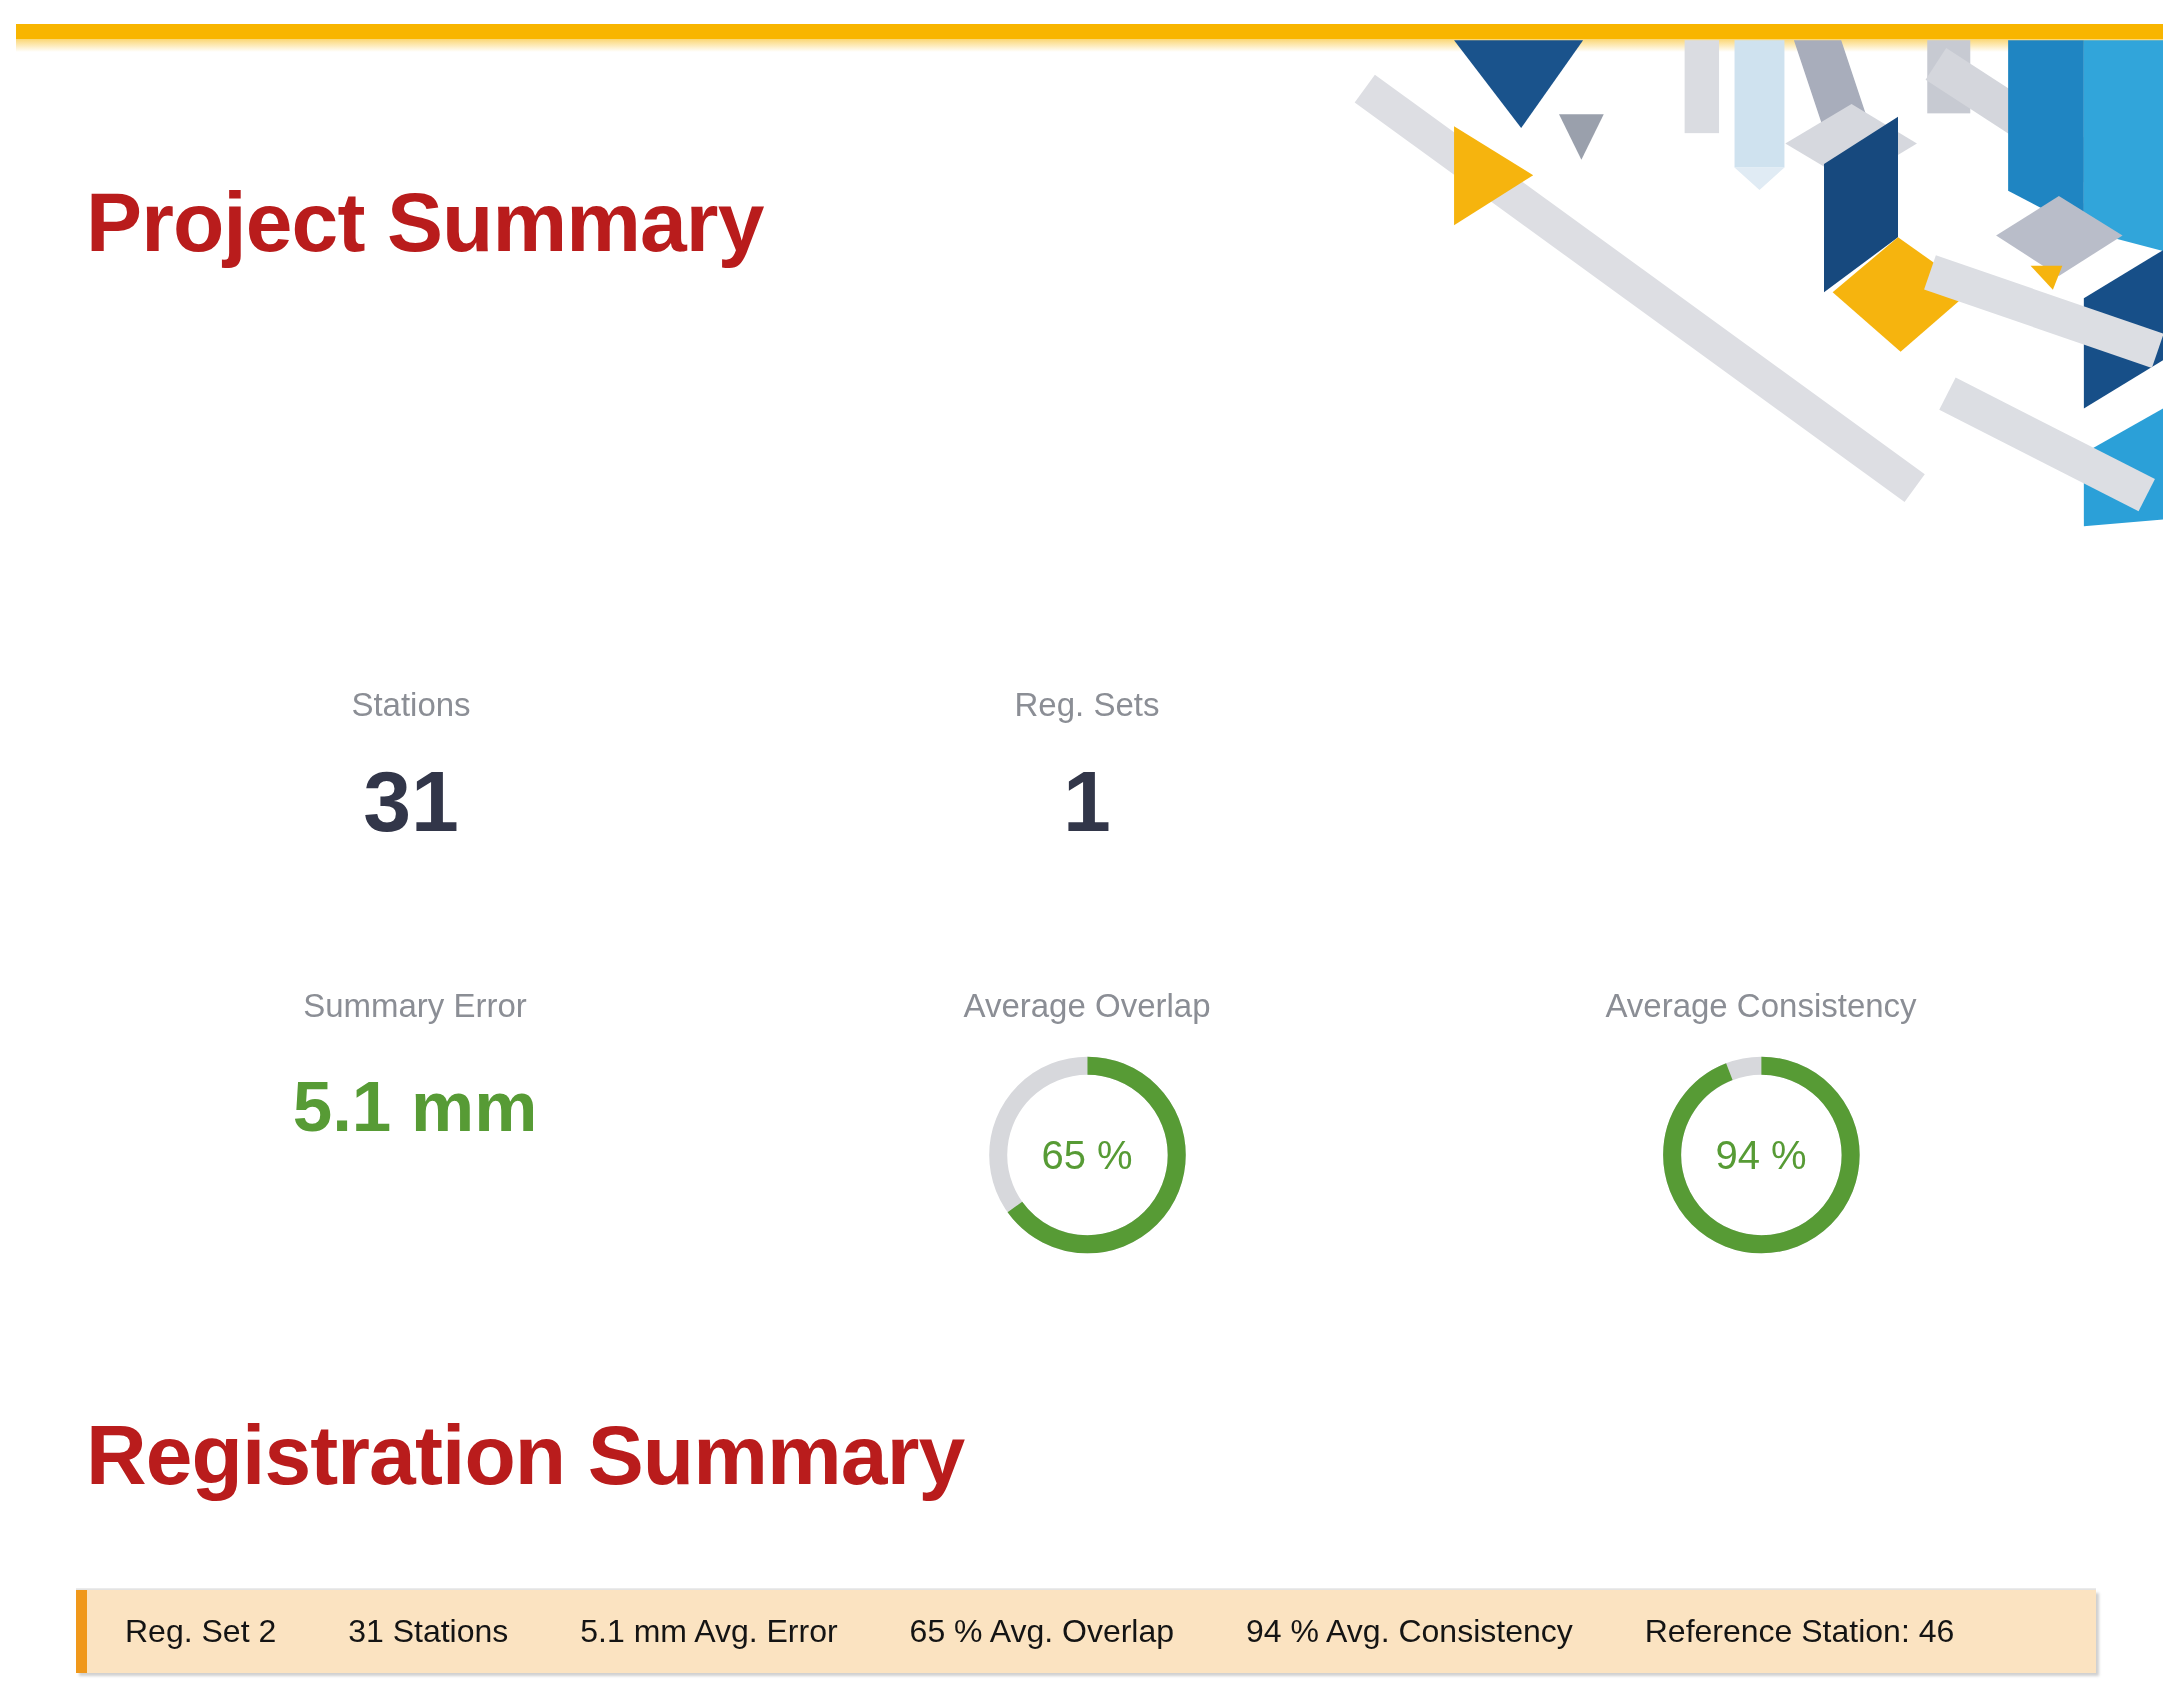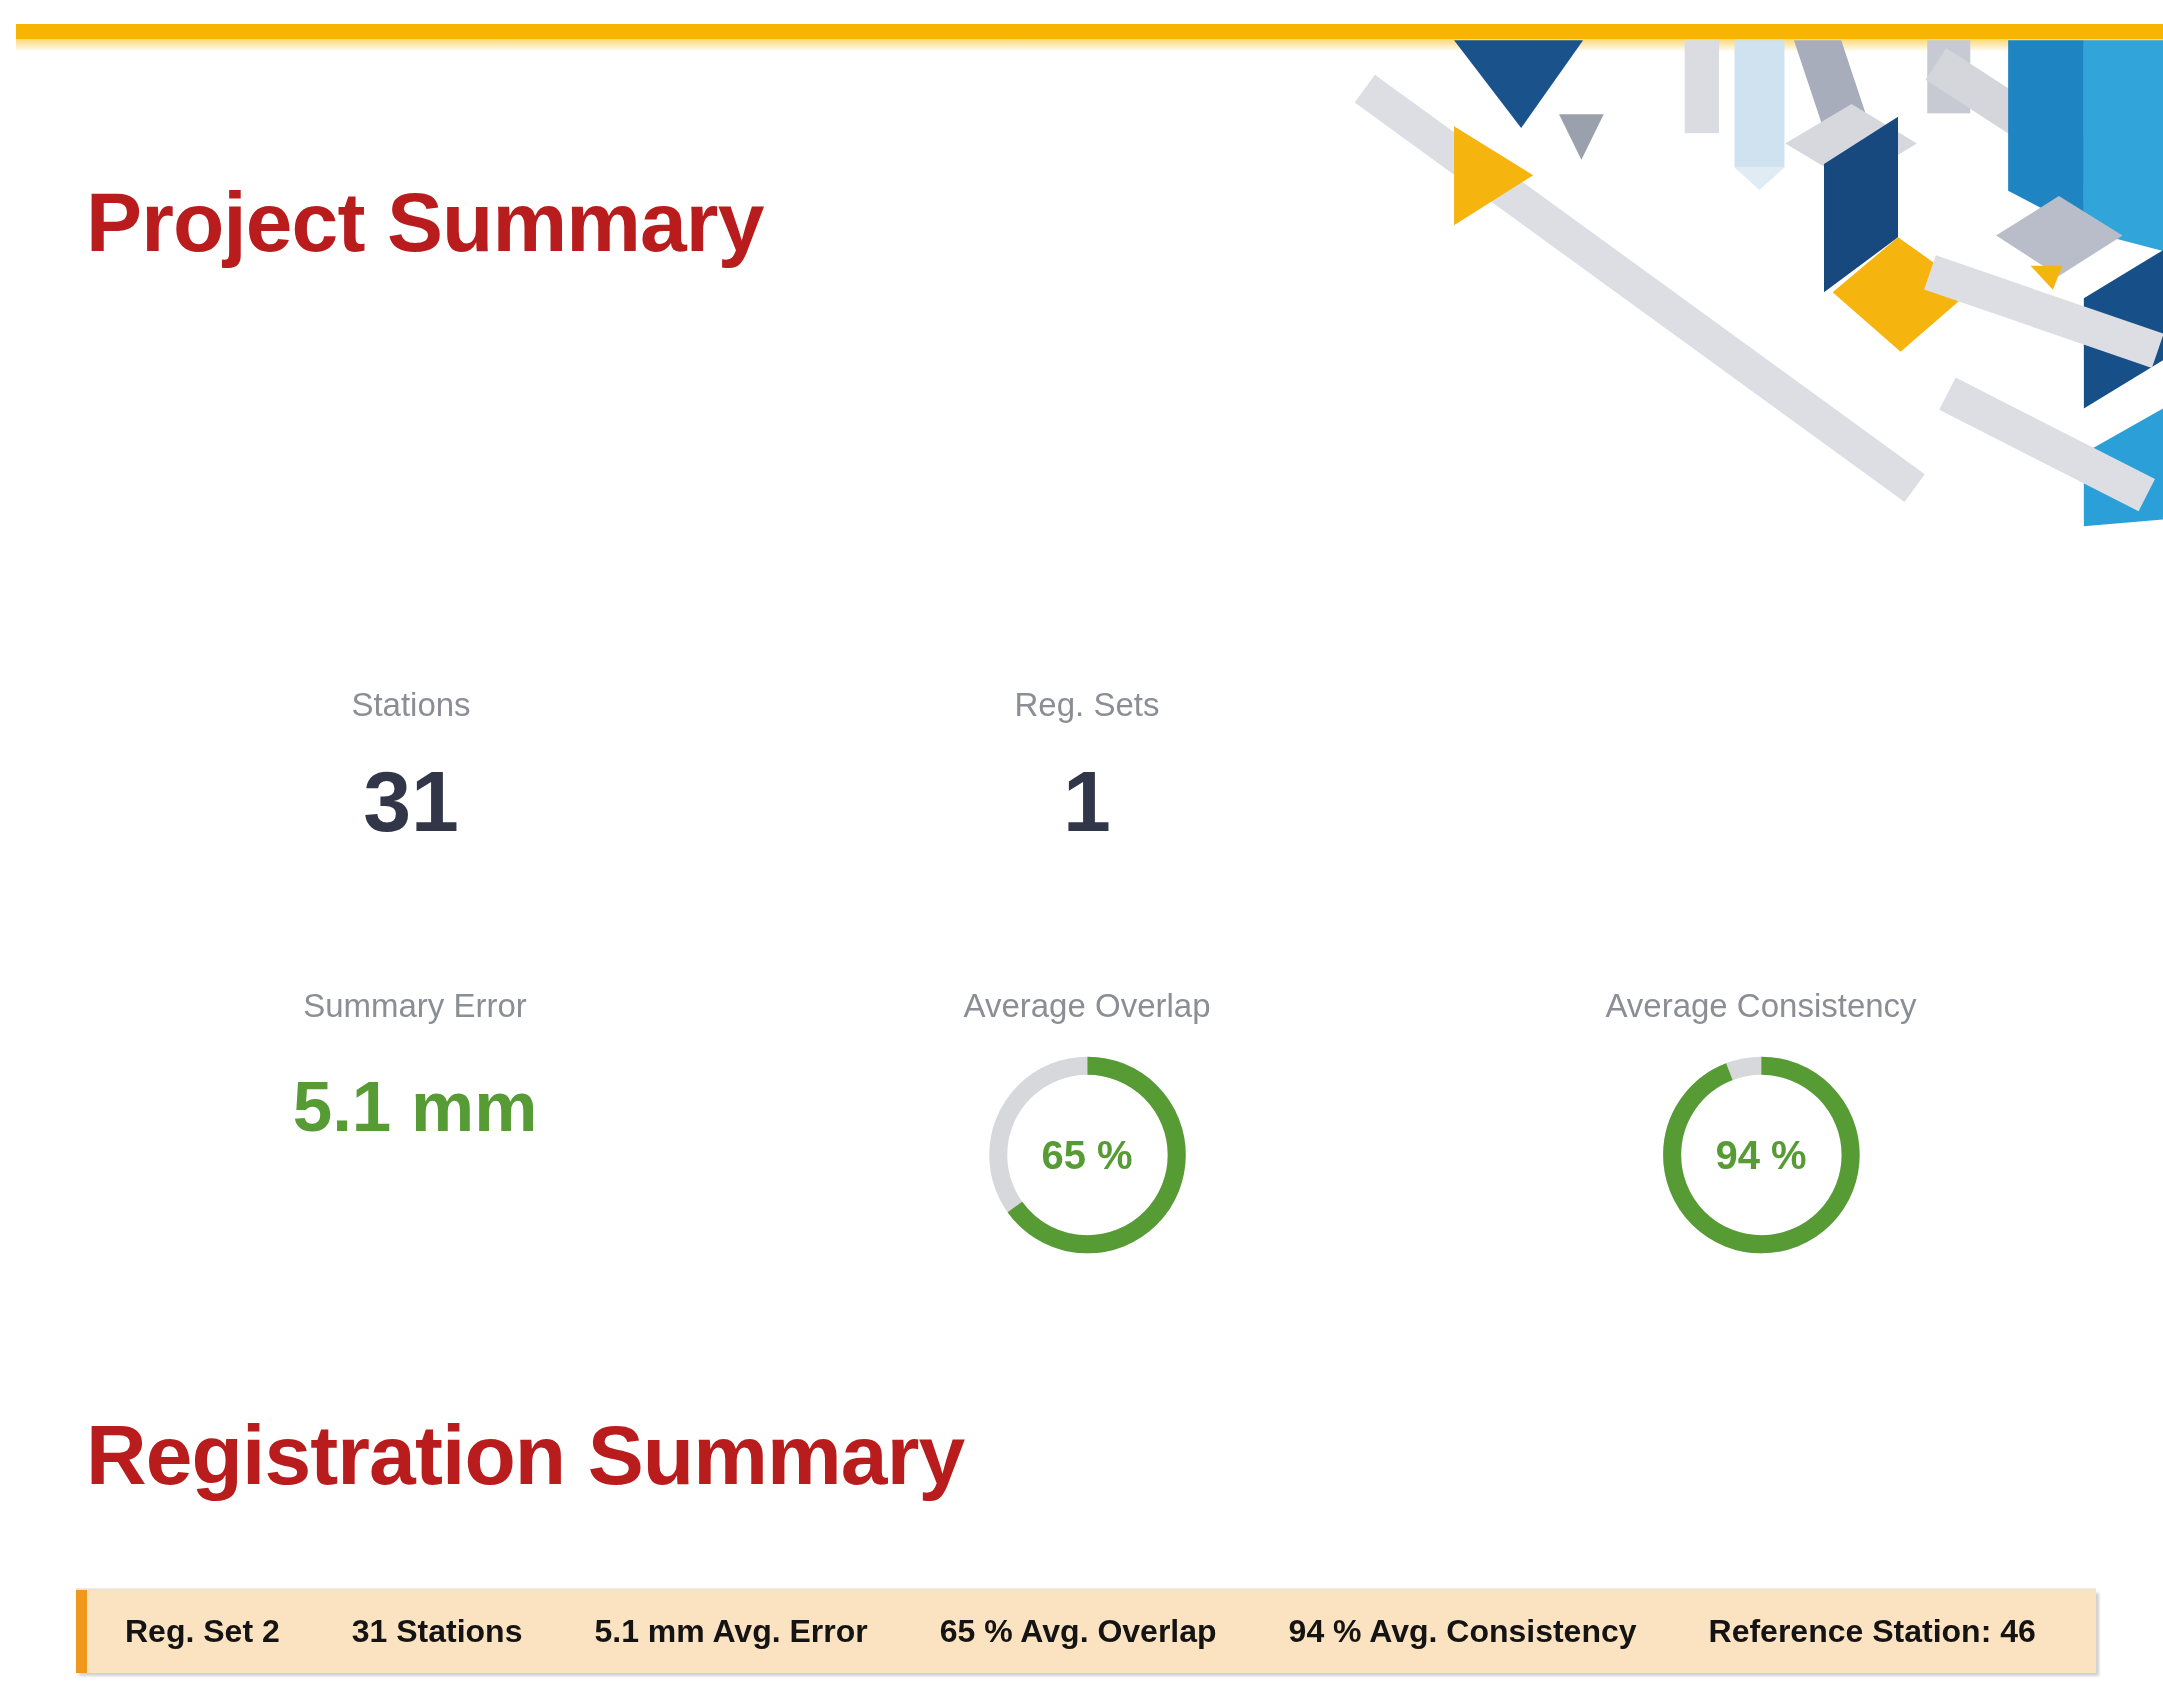--- a/index.html
+++ b/index.html
@@ -43,32 +43,32 @@
     font-size:86px; line-height:96px; font-weight:bold; color:#323649;
     margin-top:31px;
   }
   .stat-value.green { font-size:71px; color:#579B35; margin-top:36px; }
 
   
   .donut { position:relative; width:206px; height:206px; margin:29px auto 0; }
   .donut svg { display:block; width:206px; height:206px; }
   .donut-text {
     position:absolute; left:0; right:0; top:50%; transform:translateY(-50%);
-    font-size:40px; color:#579B35; font-weight:700; text-align:center;
+    font-size:40px; color:#579B35; font-weight:400; text-align:center;
   }
 
   
   .reg-row {
     position:absolute; left:76px; top:1590px; width:2020px; height:83px;
     background:#FBE3C1;
     border-left:11.2px solid #F0981B;
     box-shadow:0 -1.7px 0 #e3e3e3, 2.6px 3.4px 2.6px rgba(150,150,150,.45);
     display:flex; align-items:center; gap:72px;
     padding-left:38px;
-    font-size:32px; font-weight:bold; color:#141414; white-space:nowrap;
+    font-size:32px; font-weight:normal; color:#141414; white-space:nowrap;
   }
 </style>
 </head>
 <body>
 
 <div class="yellow-bar"></div>
 
 <svg class="deco" viewBox="0 0 974 569" aria-hidden="true">
 
   <rect width="790" height="40" fill="#DDDEE3" transform="translate(58,40) rotate(36)"></rect>

